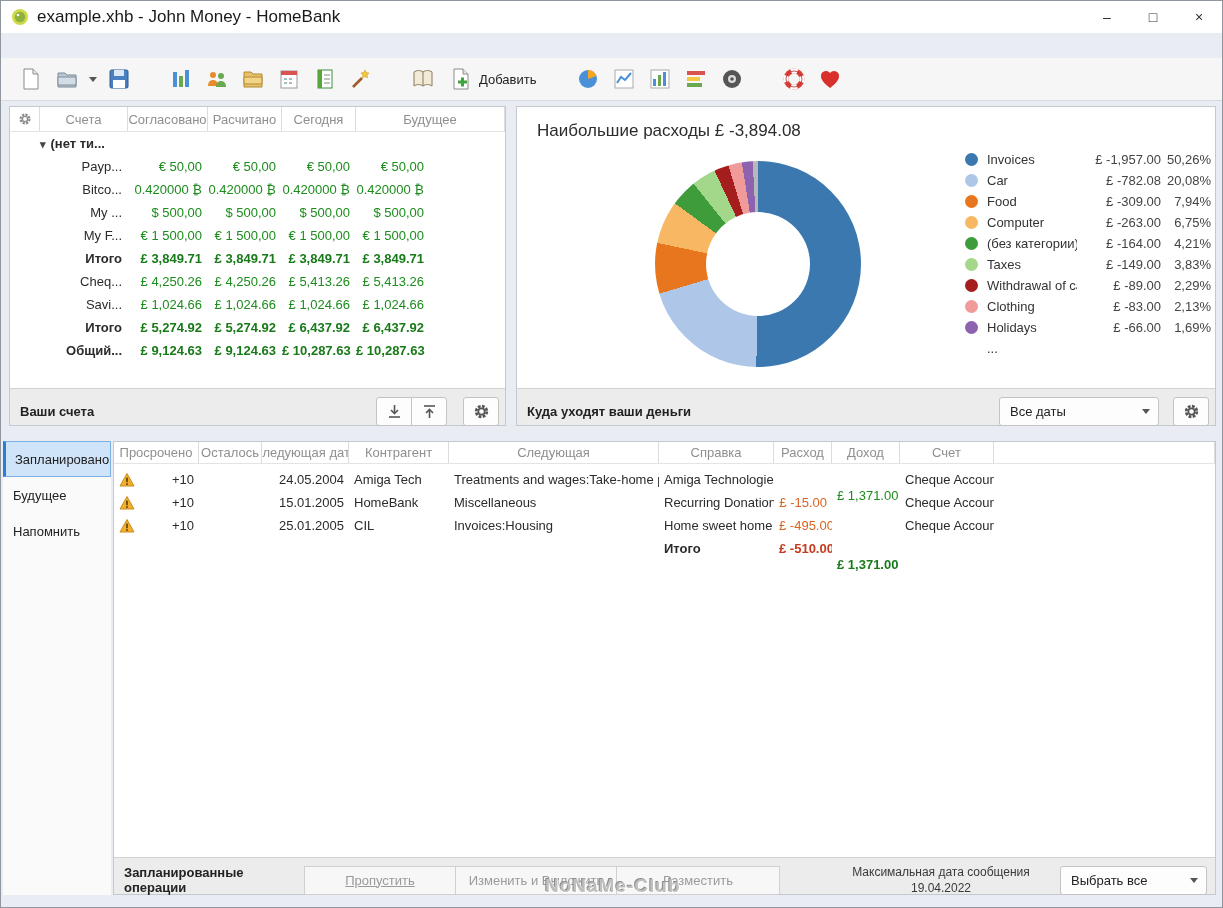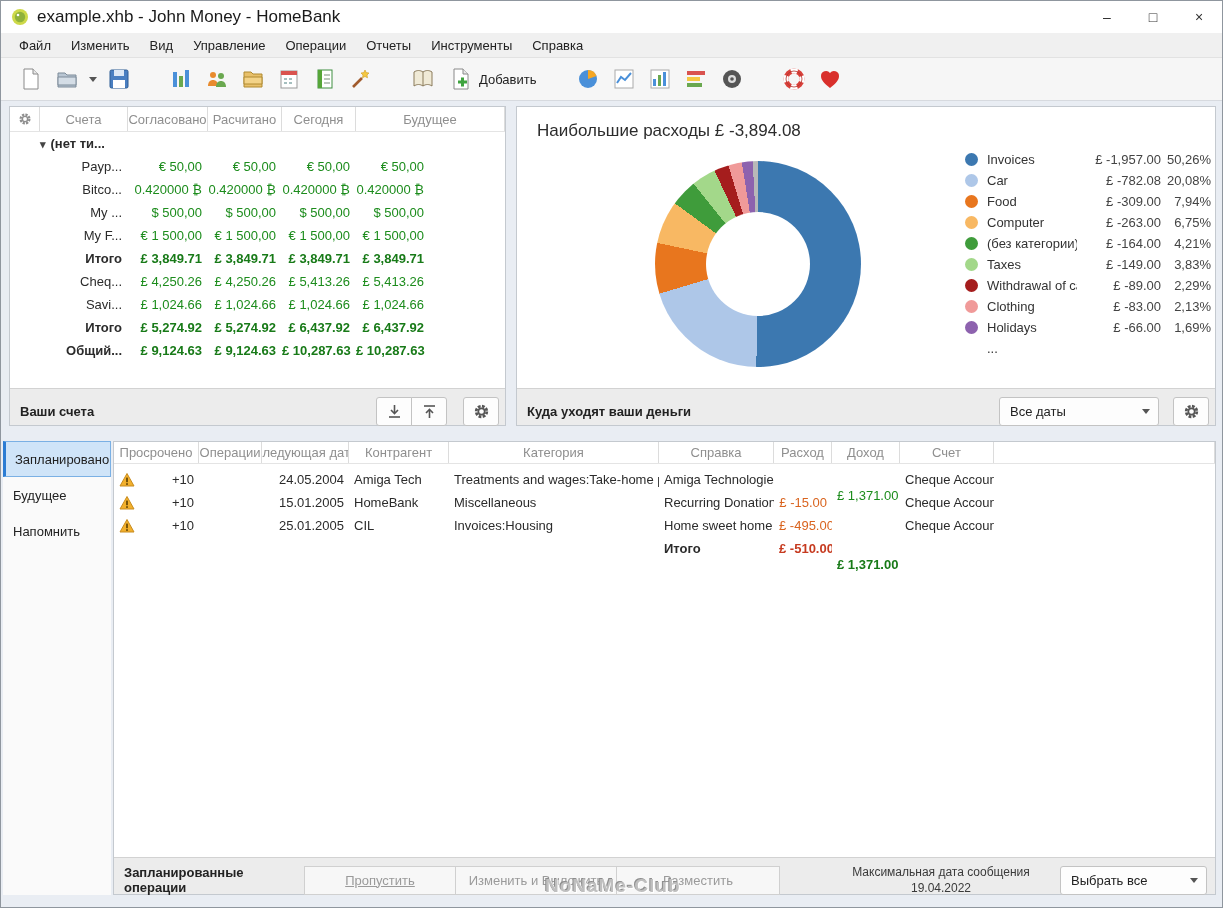--- a/index.html
+++ b/index.html
@@ -110,30 +110,20 @@
         </svg>
     </span>
     <span class="title">example.xhb - John Money - HomeBank</span>
     <div class="win-controls">
       <div class="win-btn">–</div>
       <div class="win-btn">□</div>
       <div class="win-btn">×</div>
     </div>
   </div>
 
-  <div class="menubar">
-    <span class="menu-item">Файл</span>
-    <span class="menu-item">Изменить</span>
-    <span class="menu-item">Вид</span>
-    <span class="menu-item">Управление</span>
-    <span class="menu-item">Операции</span>
-    <span class="menu-item">Отчеты</span>
-    <span class="menu-item">Инструменты</span>
-    <span class="menu-item">Справка</span>
-  </div>
 
   <div class="toolbar">
     <button class="tb">
         <svg viewBox="0 0 24 24">
           <path d="M5 2h9l5 5v15H5z" fill="#ffffff" stroke="#8a8a8a"></path>
           <path d="M14 2v5h5" fill="#e8e8e8" stroke="#8a8a8a"></path>
         </svg>
       </button>
     <button class="tb">
         <svg viewBox="0 0 24 24">
@@ -476,24 +466,24 @@
           <span>Будущее</span>
         </div>
       <div class="tab">
           <span>Напомнить</span>
         </div>
     </div>
 
     <div class="panel" id="sched-panel">
       <div class="sched-header">
         <div>Просрочено</div>
-        <div>Операции</div>
+        <div>Осталось</div>
         <div>Следующая дата</div>
         <div>Контрагент</div>
-        <div>Категория</div>
+        <div>Следующая</div>
         <div>Справка</div>
         <div>Расход</div>
         <div>Доход</div>
         <div>Счет</div>
         <div></div>
       </div>
       <div class="sched-rows">
 
       <div class="sched-row">
             <div class="c-overdue">

